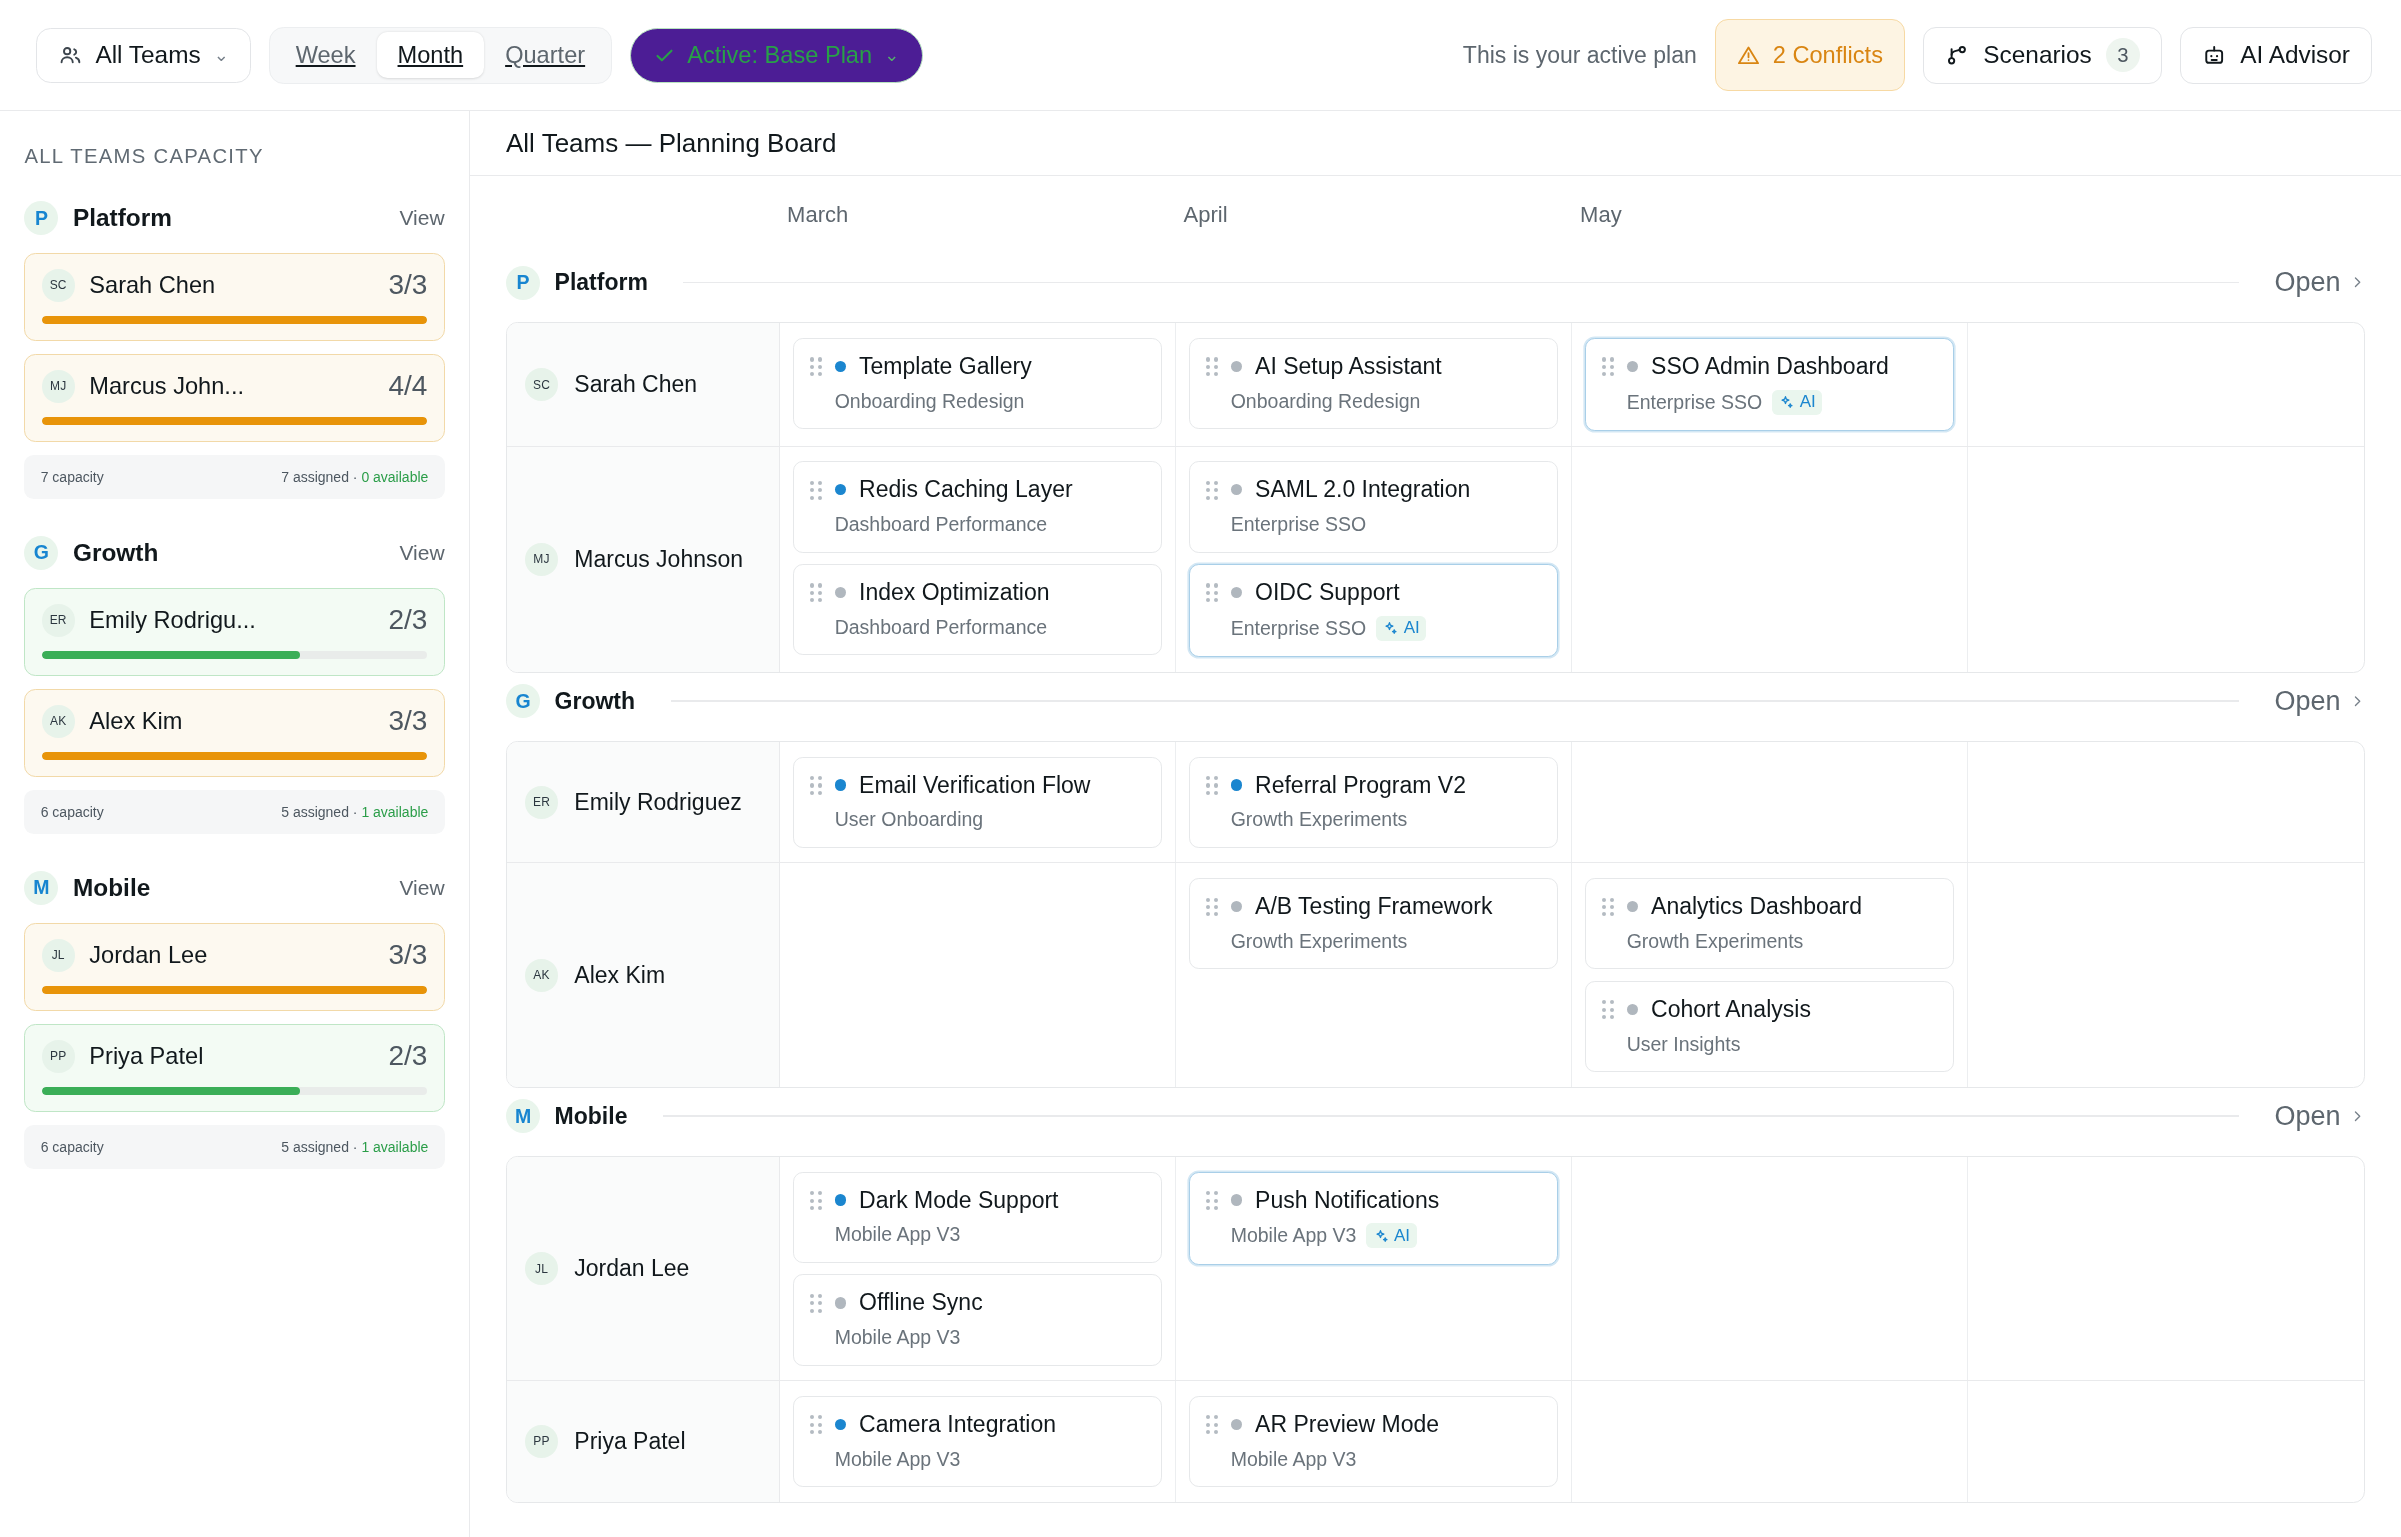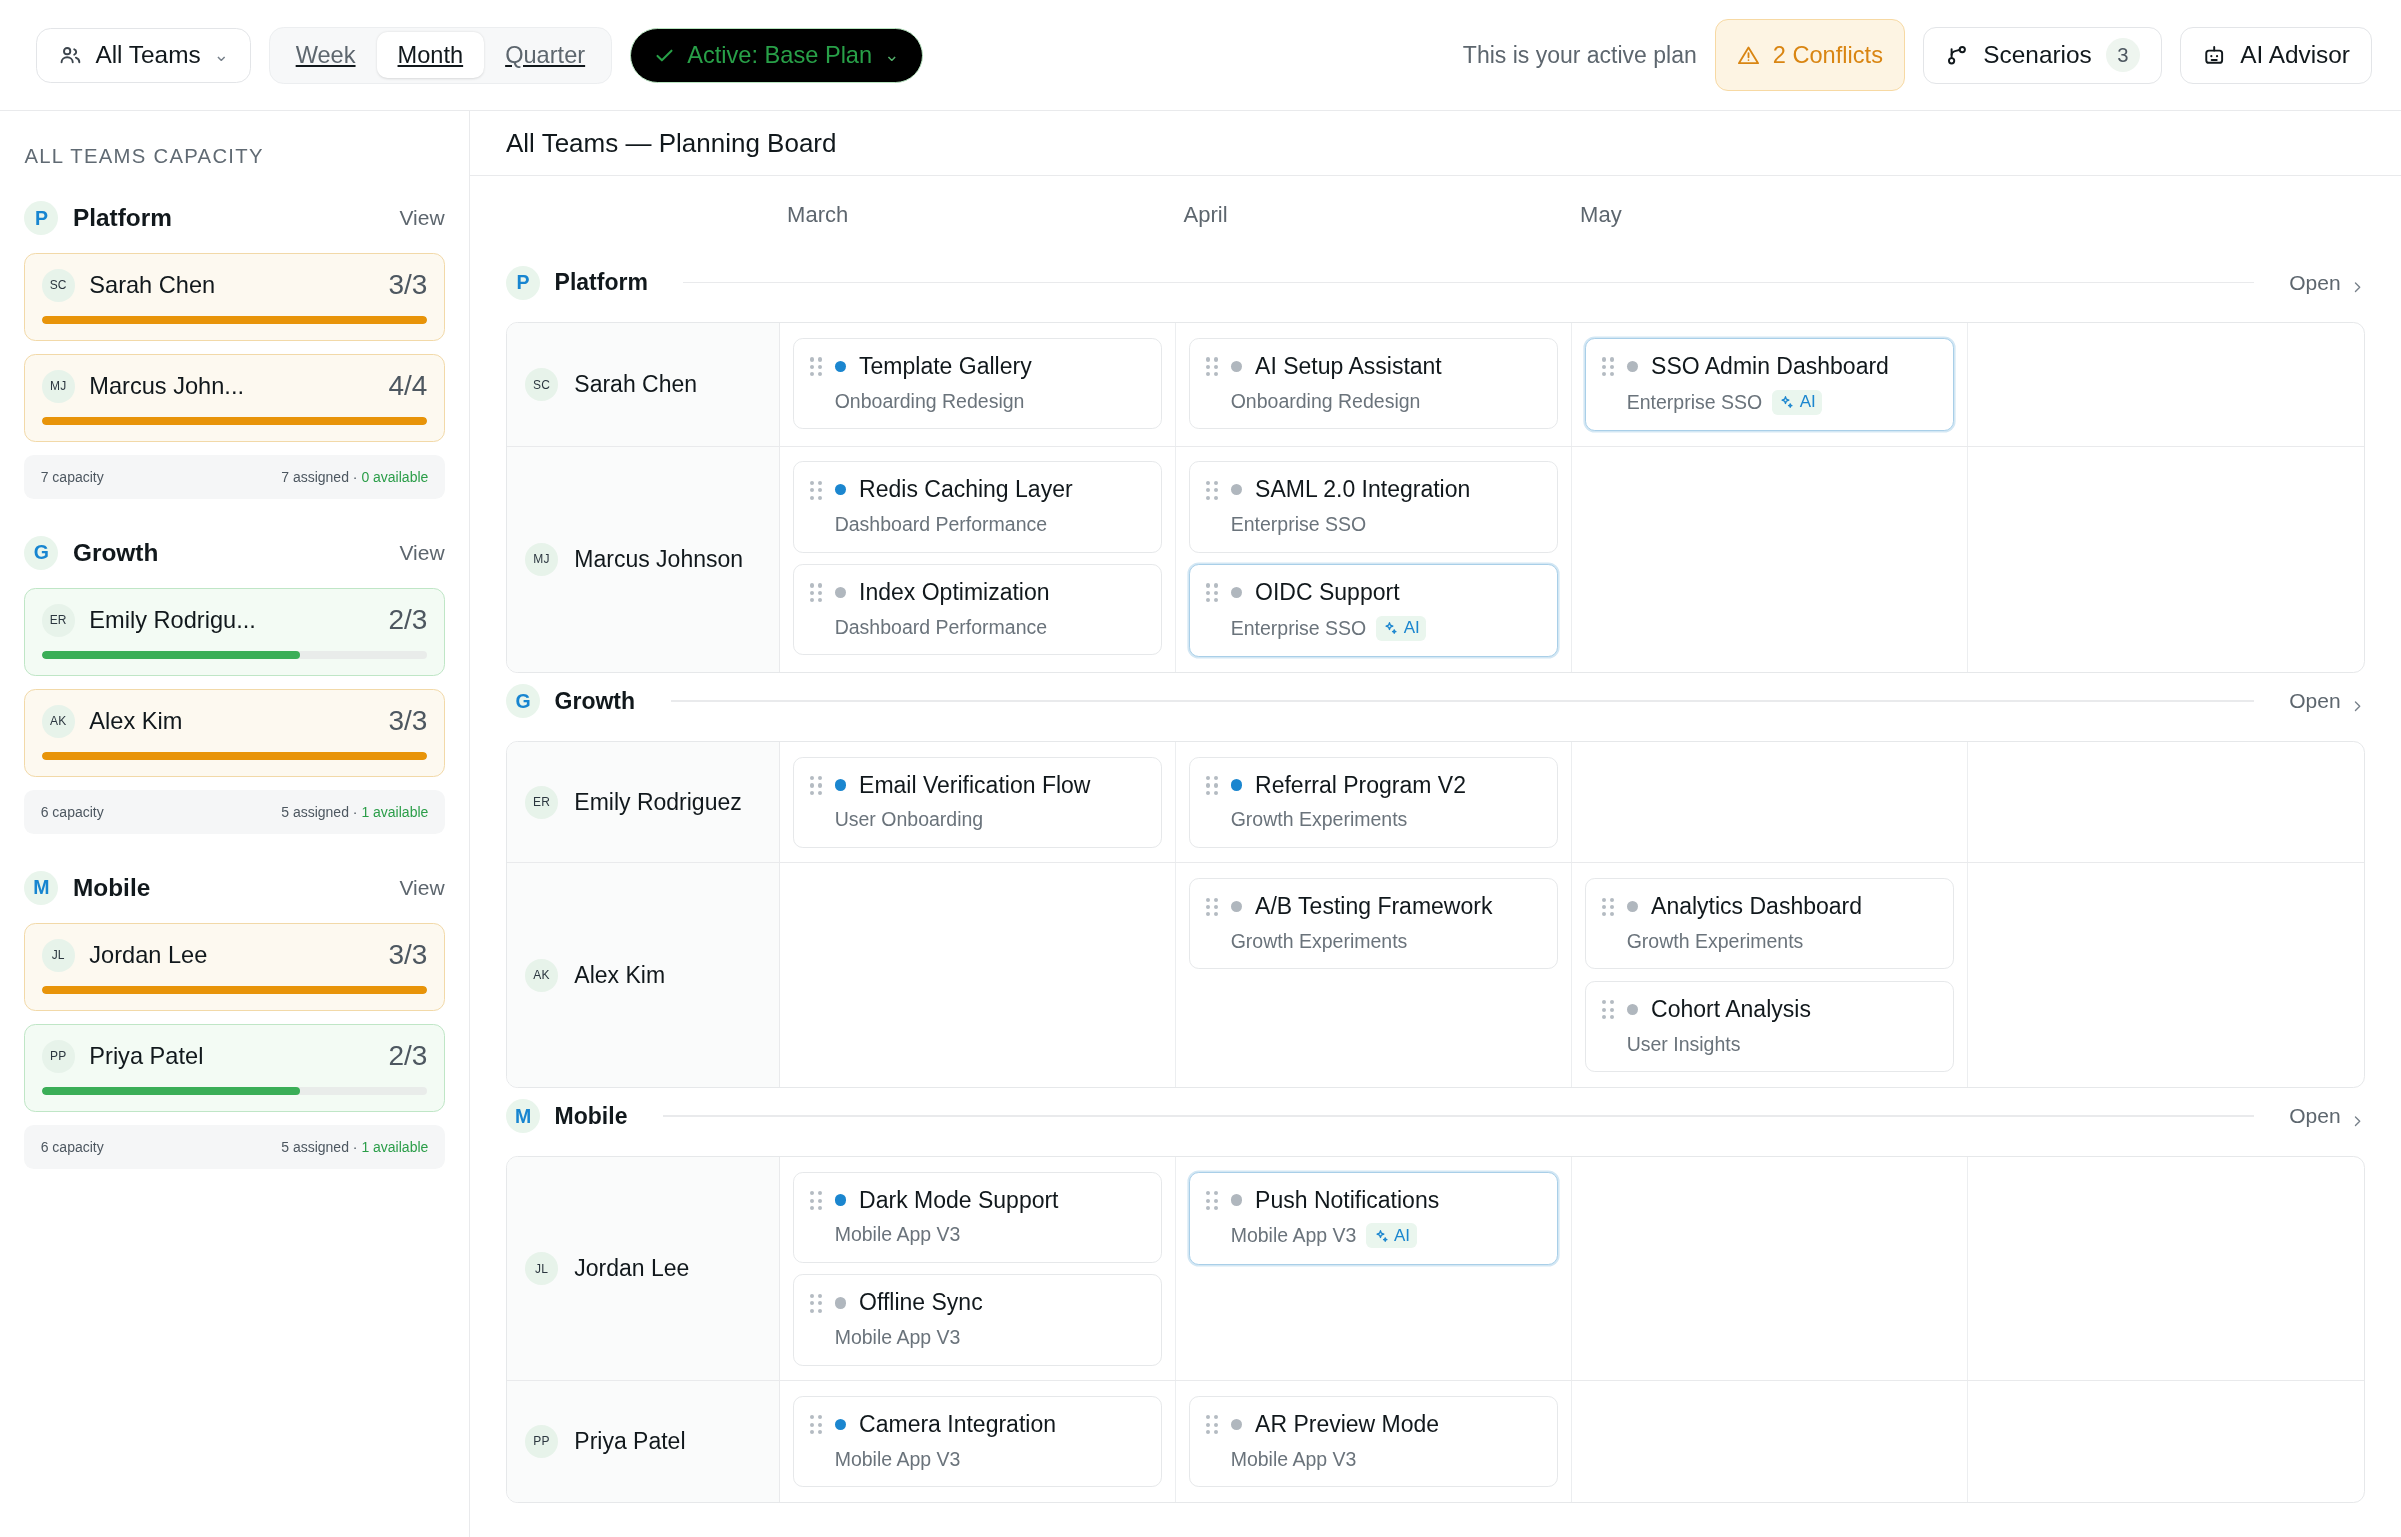--- a/index.html
+++ b/index.html
@@ -42,21 +42,21 @@
     white-space: nowrap;
   }
   .seg-item.active {
     background: #fff; color: #11181c;
     box-shadow: 0 0.8px 2.4px rgba(0,0,0,.13);
   }
   .plan-pill {
     display: inline-flex; align-items: center; gap: 12.2px;
     height: 55px; padding: 6px 23px;
     border: 1.6px solid #b7e3bf; border-radius: 28px;
-    background: #000000; color: #28a048; font-size: 23.6px;
+    background: #4c1d95; color: #28a048; font-size: 23.6px;
     white-space: nowrap;
   }
   .spacer { flex: 1; }
   .hint { font-size: 23px; color: #5d666e; white-space: nowrap; }
   .conflict-pill {
     display: inline-flex; align-items: center; gap: 13px;
     height: 72px; padding: 0 21px;
     border: 1.6px solid #f7d9a3; border-radius: 13px;
     background: #fdf4e3; color: #d98512; font-size: 23.6px;
     white-space: nowrap;
@@ -149,21 +149,21 @@
     display: grid;
     grid-template-columns: 273px repeat(4, 1fr);
     padding: 0 36px; height: 78px; align-items: center;
   }
   .month-label { font-size: 22px; color: #5d666e; padding-left: 8.1px; }
 
   .group { padding: 0 36px; }
   .group-head { display: flex; align-items: center; gap: 14.6px; height: 57px; }
   .group-name { font-size: 23px; font-weight: bold; }
   .group-rule { flex: 1; height: 1.6px; background: #e9eaec; margin: 0 21px; }
-  .open-link { font-size: 21px; color: #5d666e; display: inline-flex; align-items: flex-end; gap: 9.8px; }
+  .open-link { font-size: 27px; color: #5d666e; display: inline-flex; align-items: center; gap: 9.8px; }
 
   .grid-card {
     border: 1.6px solid #e6e8ea; border-radius: 11.4px;
     overflow: hidden; margin-top: 11.4px;
   }
   .prow {
     display: grid; grid-template-columns: 273px repeat(4, 1fr);
     border-top: 1.6px solid #e9eaec;
   }
   .prow:first-child { border-top: none; }

